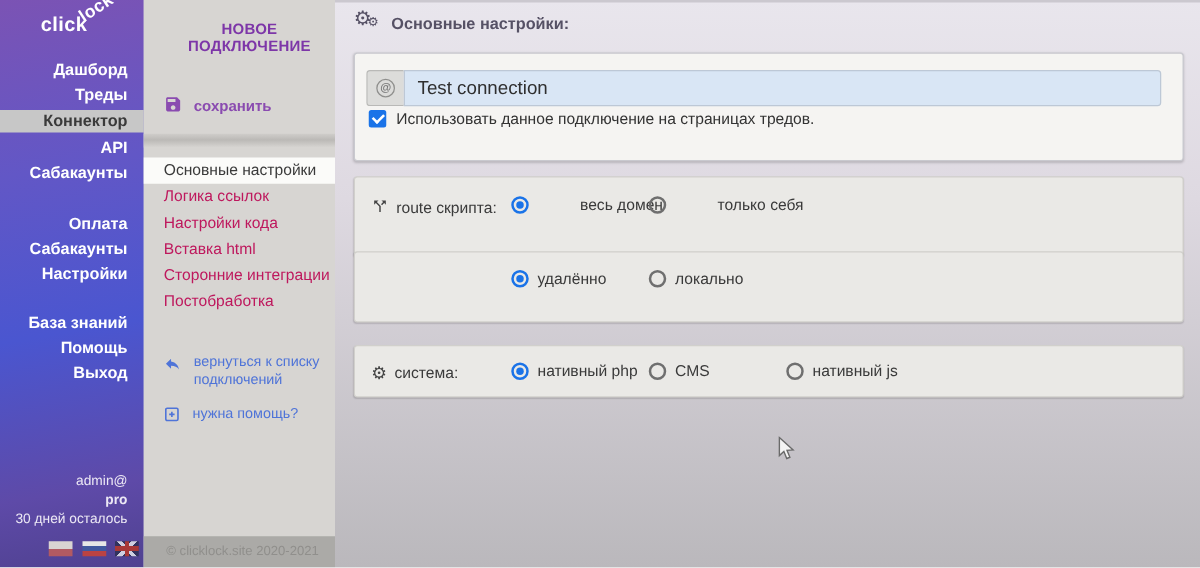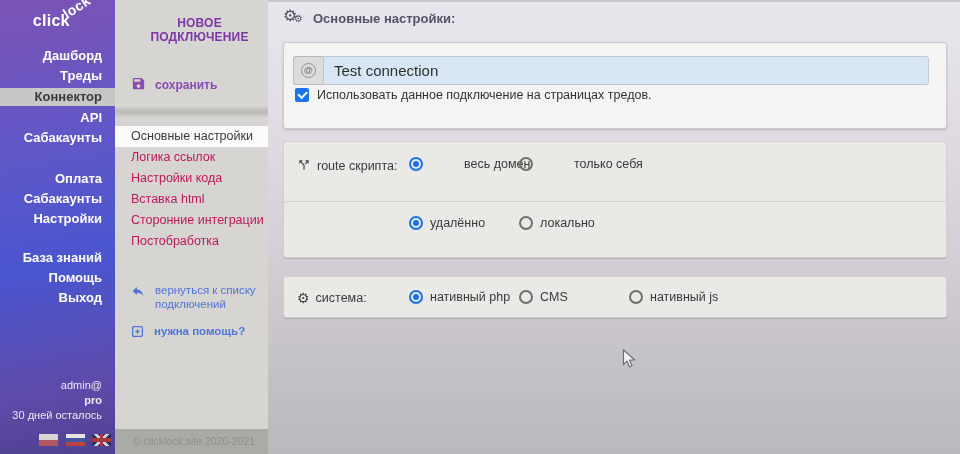--- a/index.html
+++ b/index.html
@@ -37,21 +37,21 @@
     color:#8a4bb0; font-weight:bold; font-size:12px; cursor:pointer; }
   .submenu-divider { margin-top:13px; height:11px;
     background:linear-gradient(to bottom,#cfcdca,#bbb9b6 45%,#d7d5d2); }
   .submenu-nav { margin-top:8px; }
   .snav-item { height:21px; line-height:21px; padding-left:16px; font-size:12.5px; color:#be185d; cursor:pointer; white-space:nowrap; }
   .snav-item.active { background:#fbfbf9; color:#3a3a3a; }
   .submenu-links { margin-top:31px; padding-left:16px; }
   .slink { display:flex; align-items:flex-start; gap:10px; color:#4f74d8; font-size:11.5px;
     line-height:14px; margin-bottom:13px; cursor:pointer; width:126px; }
   .slink svg { flex:0 0 auto; margin-top:1px; }
-  .help-bold { font-weight:bold; }
+  .help-bold { font-weight:normal; }
   .submenu-footer { position:absolute; bottom:0; left:0; width:100%; height:25px; line-height:25px;
     background:#abaaa7; color:#908f8c; font-size:10.5px; padding-left:18px; }
 
   
   .content { position:absolute; left:268px; top:0; width:692px; height:454px;
     background:linear-gradient(#e9e6ed 0%,#ded9e1 35%,#bab8bc 100%); }
   .content-topline { position:absolute; top:0; left:0; width:100%; height:2px; background:#cbc8cf; }
   .content-header { position:absolute; top:9px; left:15px; display:flex; align-items:center; gap:10px;
     color:#565165; font-weight:bold; font-size:13px; }
   .gears { position:relative; width:20px; height:18px; }

